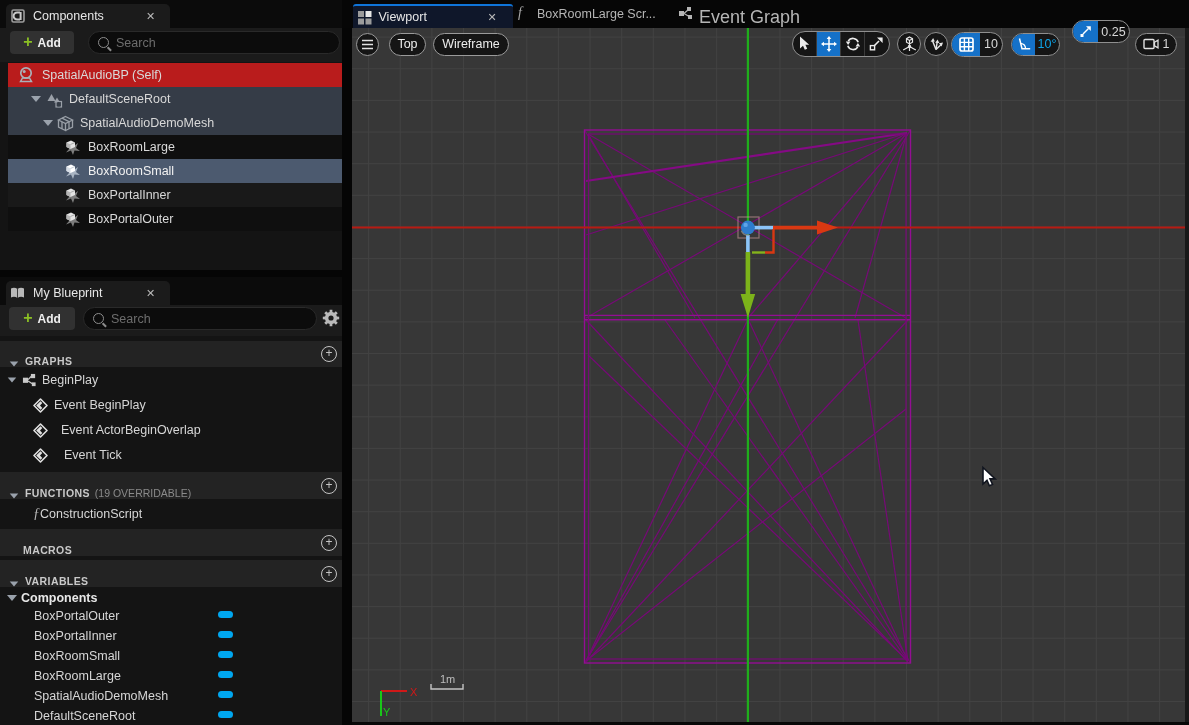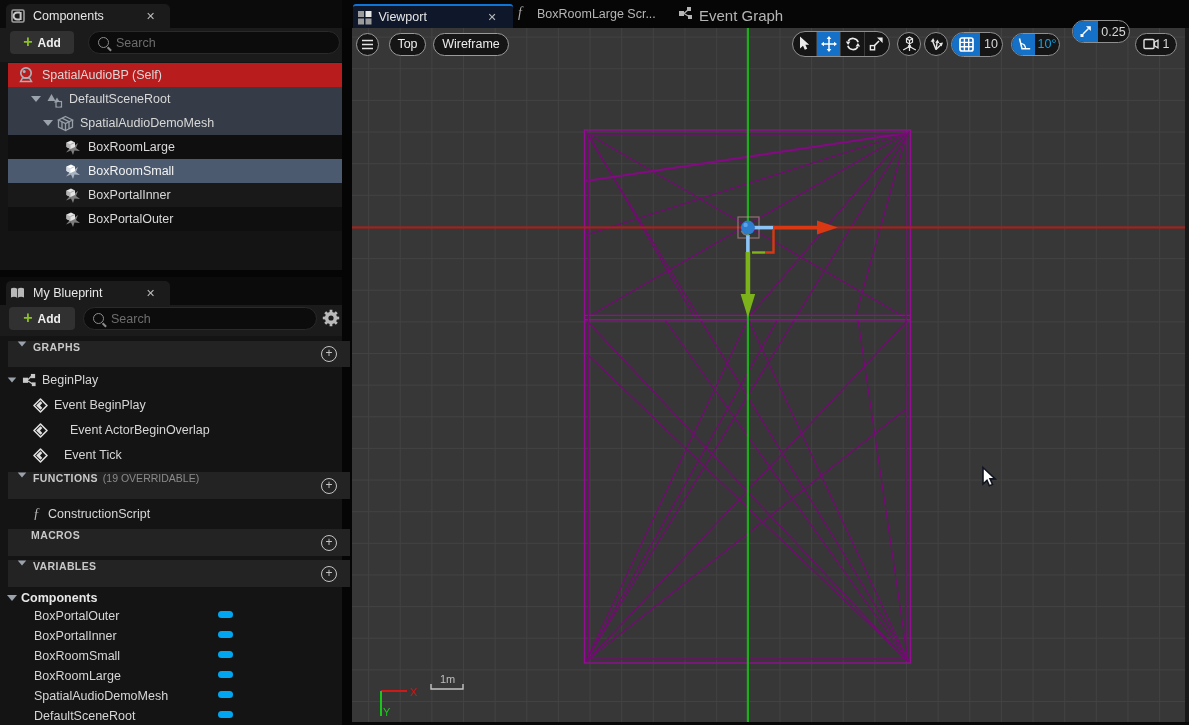--- a/index.html
+++ b/index.html
@@ -13,21 +13,21 @@
 .tabtxt{color:#e6e6e6;font-size:12.5px}
 .tabx{color:#b9b9b9;font-size:11px}
 .toolrow{background:#1b1b1b}
 .addbtn{position:absolute;background:#313131;border-radius:4px;display:flex;align-items:center;justify-content:center;color:#efefef;font-size:12px;font-weight:bold}
 .plus{color:#8bc024;font-size:16px;font-weight:bold;margin-right:5px;margin-top:-2px}
 .search{position:absolute;background:#0c0c0c;border:1px solid #2a2a2a;border-radius:12px;display:flex;align-items:center;color:#6d6d6d;font-size:12.5px}
 .mag{width:11px;height:11px;border:1.6px solid #8d8d8d;border-radius:50%;margin:0 7px 0 9px;position:relative;flex:none}
 .mag:after{content:"";position:absolute;width:5px;height:1.6px;background:#8d8d8d;transform:rotate(45deg);left:8px;top:10px}
 .trow{position:absolute;left:8px;width:334px;height:24px;display:flex;align-items:center;color:#d9d9d9;font-size:12.5px}
 .caret{width:0;height:0;border-left:5px solid transparent;border-right:5px solid transparent;border-top:6px solid #9aa2ac;flex:none}
-.sech{position:absolute;left:8px;width:342px;background:#232323;display:flex;align-items:flex-start}
+.sech{position:absolute;left:0;width:342px;background:#232323;display:flex;align-items:flex-end}
 .sech .lbl{font-size:10.5px;font-weight:bold;color:#c9c9c9;letter-spacing:.4px}
 .sech .cnt{font-size:10.5px;color:#8a8a8a;margin-left:5px}
 .pluscirc{position:absolute;width:16px;height:16px;border:1.2px solid #c4c4c4;border-radius:50%;color:#c4c4c4;font-size:12px;line-height:13px;text-align:center}
 .mrow{position:absolute;width:342px;height:24px;display:flex;align-items:center;color:#d6d6d6;font-size:12.5px}
 .pill{position:absolute;width:15px;height:7px;border-radius:3.5px;background:#00a7f0}
 
 #vp{left:352px;top:28px;width:833px;height:694px;background:#373737;overflow:hidden}
 #vpgrid{left:0;top:0;width:833px;height:694px;
  background-image:linear-gradient(to right,#424242 1px,transparent 1px),linear-gradient(to bottom,#424242 1px,transparent 1px);
  background-size:31.65px 31.65px;background-position:16.1px 8.6px}
@@ -164,39 +164,39 @@
       <path d="M7.5 1 L14 7.5 L7.5 14 L1 7.5 Z" fill="none" stroke="#e0e0e0" stroke-width="1.6" stroke-linejoin="round"></path>
       <path d="M7.5 3.2 L3.2 7.5 L7.5 11.8 L9.3 10 L7 7.5 L9.3 5 Z" fill="#e0e0e0"></path>
     </svg>
   <span style="margin-left:6px">Event BeginPlay</span>
 </div>
 <div class="mrow" style="top:418px">
   <svg style="margin-left:33px" width="15" height="15" viewBox="0 0 15 15">
       <path d="M7.5 1 L14 7.5 L7.5 14 L1 7.5 Z" fill="none" stroke="#e0e0e0" stroke-width="1.6" stroke-linejoin="round"></path>
       <path d="M7.5 3.2 L3.2 7.5 L7.5 11.8 L9.3 10 L7 7.5 L9.3 5 Z" fill="#e0e0e0"></path>
     </svg>
-  <span style="margin-left:22px">Event ActorBeginOverlap</span>
+  <span style="margin-left:13px">Event ActorBeginOverlap</span>
 </div>
 <div class="mrow" style="top:443px">
   <svg style="margin-left:33px" width="15" height="15" viewBox="0 0 15 15">
       <path d="M7.5 1 L14 7.5 L7.5 14 L1 7.5 Z" fill="none" stroke="#e0e0e0" stroke-width="1.6" stroke-linejoin="round"></path>
       <path d="M7.5 3.2 L3.2 7.5 L7.5 11.8 L9.3 10 L7 7.5 L9.3 5 Z" fill="#e0e0e0"></path>
     </svg>
   <span style="margin-left:16px">Event Tick</span>
 </div>
 
 <div class="sech" style="top:472px;height:27px">
   <span class="caret" style="margin-left:9px;transform:scale(.85)"></span>
   <span class="lbl" style="margin-left:6px">FUNCTIONS</span>
     <span class="cnt">(19 OVERRIDABLE)</span>
 </div>
 <div class="pluscirc" style="left:321px;top:478px">+</div>
 <div class="mrow" style="top:502px">
   <span style="margin-left:33px;color:#b5b5b5;font-size:14px;font-style:italic;font-family:'Liberation Serif',serif">ƒ</span>
-  <span style="margin-left:8px">ConstructionScript</span>
+  <span style="">ConstructionScript</span>
 </div>
 
 <div class="sech" style="top:529px;height:27px">
   <span class="lbl" style="margin-left:23px">MACROS</span>
 </div>
 <div class="pluscirc" style="left:321px;top:535px">+</div>
 
 <div class="sech" style="top:560px;height:27px">
   <span class="caret" style="margin-left:9px;transform:scale(.85)"></span>
   <span class="lbl" style="margin-left:6px">VARIABLES</span>
@@ -309,21 +309,21 @@
       <g fill="#b5b5b5">
         <rect x="1" y="5" width="5" height="5"></rect>
         <rect x="9" y="1" width="4" height="4"></rect>
         <rect x="10" y="9" width="4" height="4"></rect>
       </g>
       <g stroke="#b5b5b5" stroke-width="1.2" fill="none">
         <path d="M6 7.5 L11 3"></path>
         <path d="M6 7.5 L12 11"></path>
       </g>
     </svg>
-  <span class="abs txt" style="left:357px;top:7px;color:#b5b5b5;font-size:15px">Event Graph</span>
+  <span class="abs txt" style="left:357px;top:7px;color:#b5b5b5;font-size:18px">Event Graph</span>
 </div>
 <div class="abs" style="left:1185px;top:28px;width:4px;height:694px;background:#181818"></div>
 <div class="abs" style="left:352px;top:722px;width:837px;height:3px;background:#080808"></div>
 
 <div class="pillbtn" style="left:356px;top:32.5px;width:23px;height:23px;border-radius:50%">
   <svg width="13" height="11" viewBox="0 0 13 11">
       <g stroke="#e2e2e2" stroke-width="1.5">
         <line x1="1" y1="1.5" x2="12" y2="1.5"></line>
         <line x1="1" y1="5.5" x2="12" y2="5.5"></line>
         <line x1="1" y1="9.5" x2="12" y2="9.5"></line>

